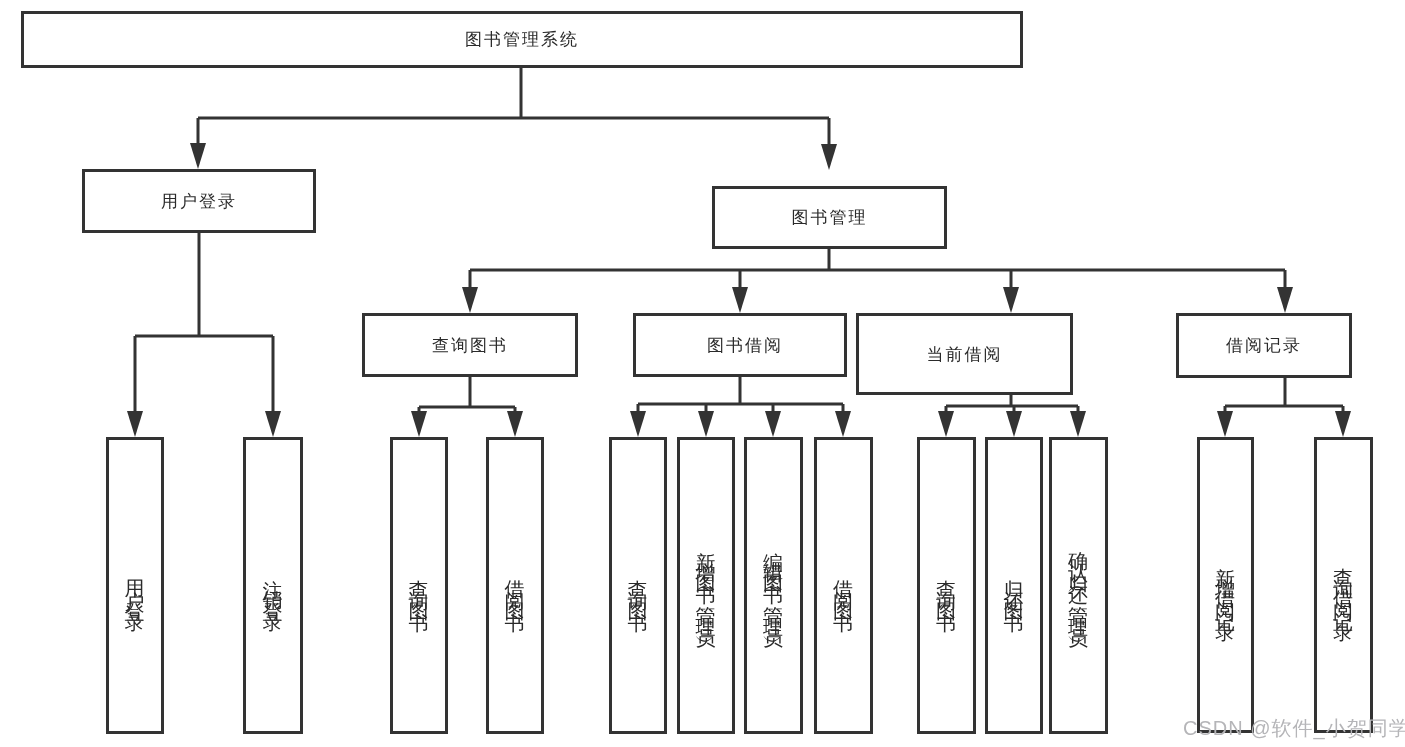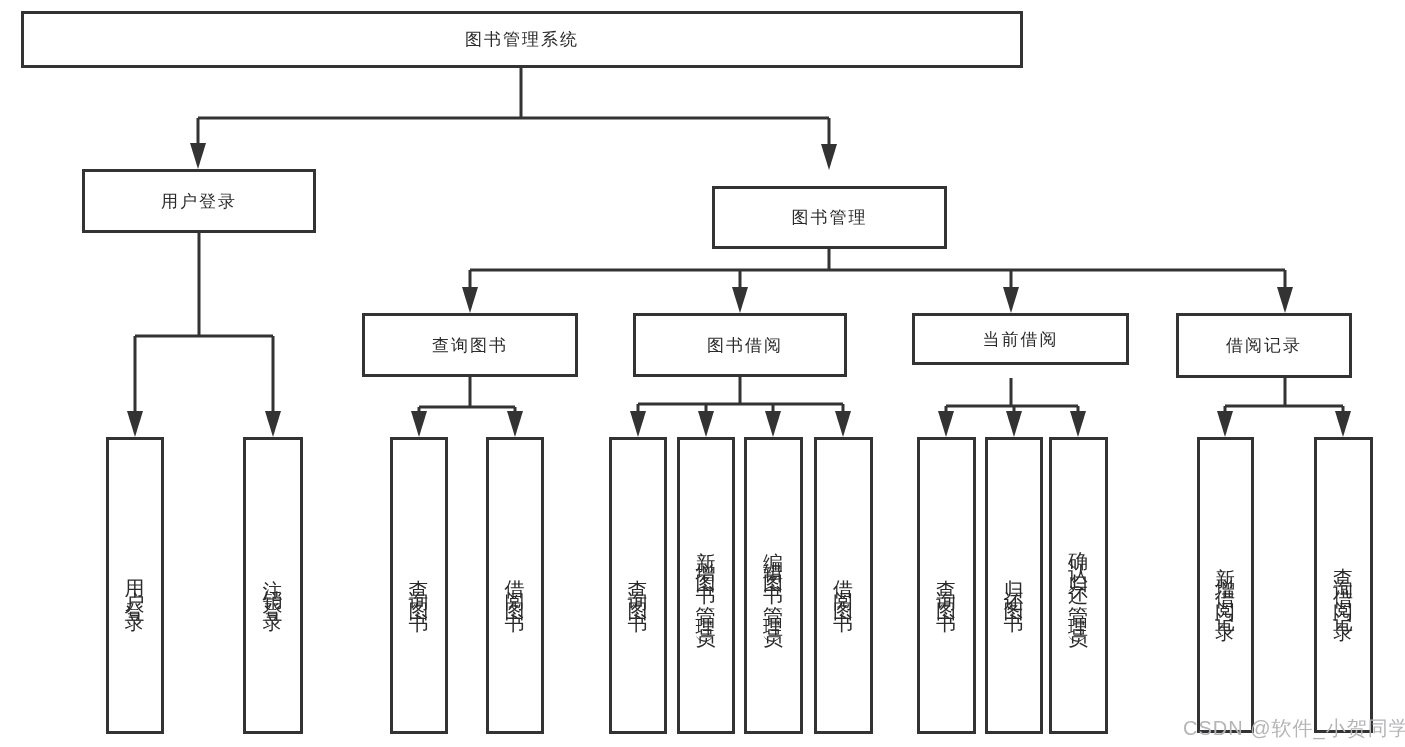--- a/index.html
+++ b/index.html
@@ -118,21 +118,21 @@
   <div class="node" style="left:712px; top:170px; width:235px; height:63px;margin-top:16px;">
     <span class="hlabel">图书管理</span>
   </div>
 
   <div class="node" style="left:362px; top:313px; width:216px; height:64px;">
     <span class="hlabel">查询图书</span>
   </div>
   <div class="node" style="left:633px; top:313px; width:214px; height:64px;padding-left:10px;">
     <span class="hlabel">图书借阅</span>
   </div>
-  <div class="node" style="left:912px; top:313px; width:217px; height:52px;">
+  <div class="node" style="left:856px; top:313px; width:217px; height:82px;">
     <span class="hlabel">当前借阅</span>
   </div>
   <div class="node" style="left:1176px; top:313px; width:176px; height:65px;">
     <span class="hlabel">借阅记录</span>
   </div>
 
   <div class="node leaf" style="left:106px; width:58px;">
     <span class="vlabel">用户登录</span>
   </div>
   <div class="node leaf" style="left:243px; width:60px;">

